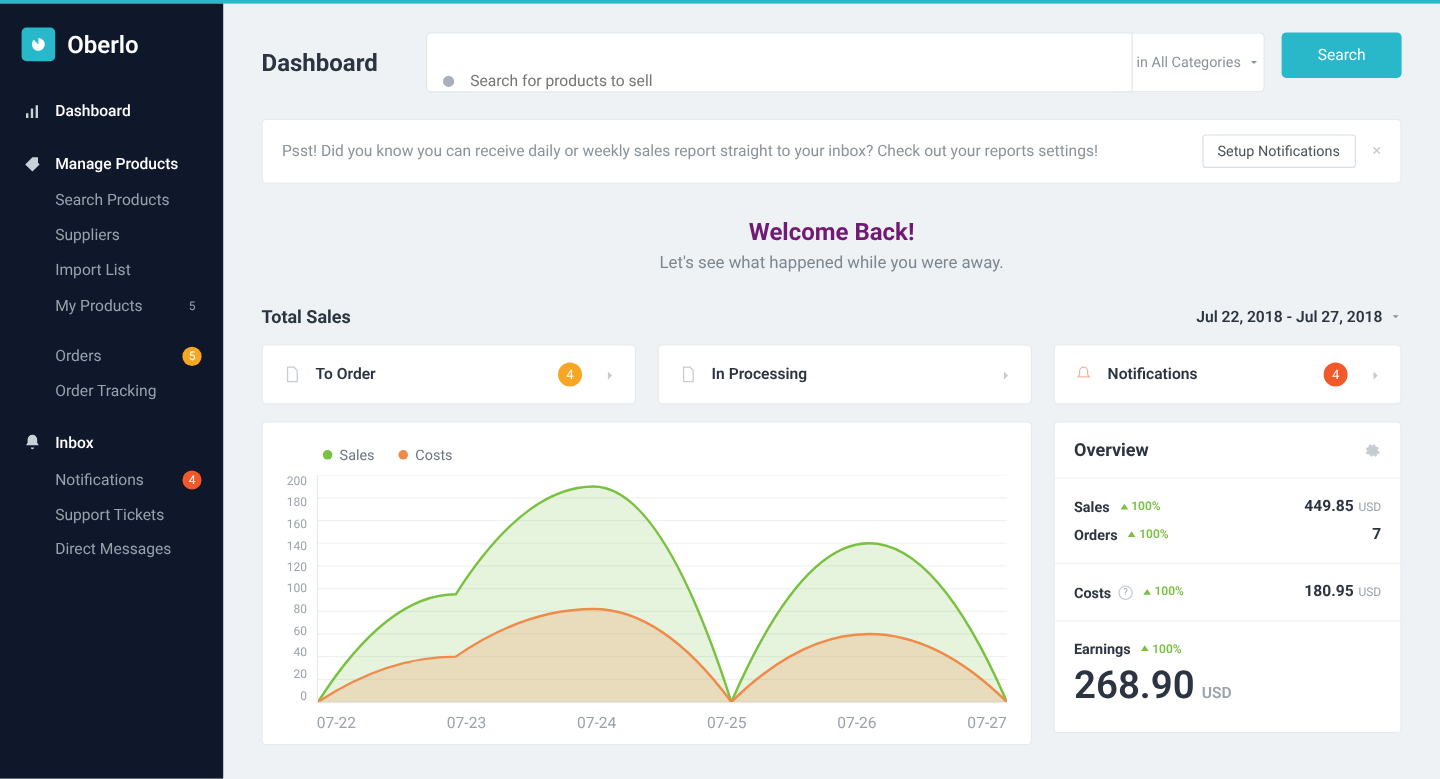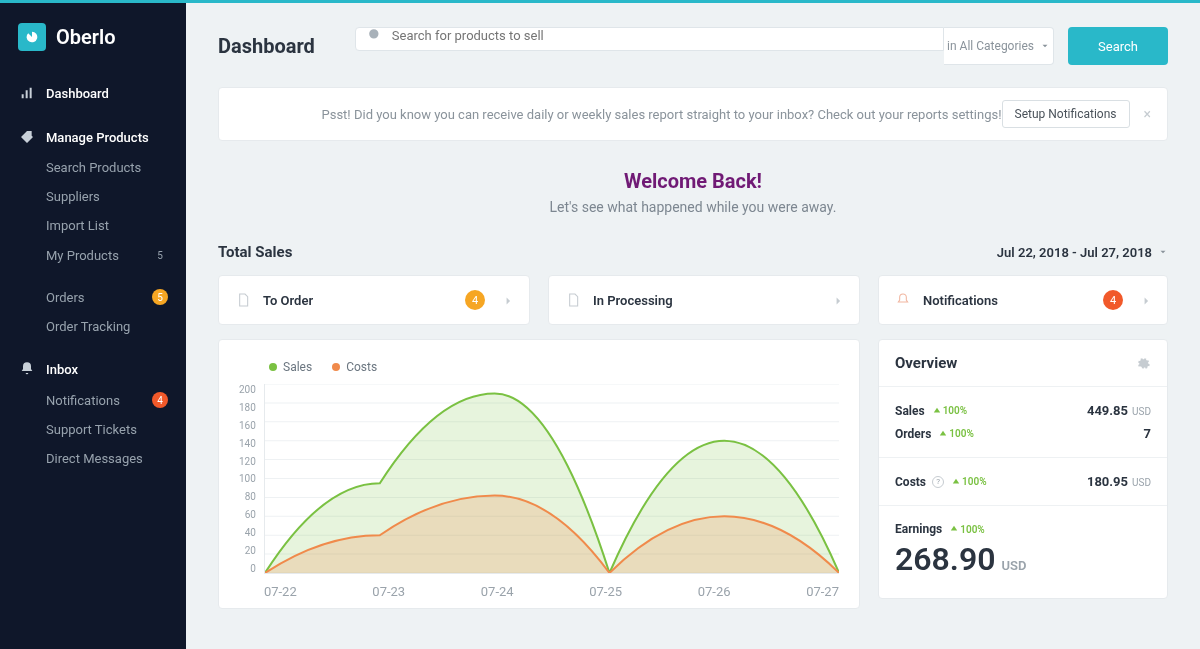--- a/index.html
+++ b/index.html
@@ -27,29 +27,29 @@
   .nav-badge.orange { background: #f6a623; color:#fff; }
   .nav-badge.red { background: #f1592a; color:#fff; }
   .nav-badge.dim { color: #97a2ad; }
 
   
   .main { flex: 1; padding: 24px 32px; overflow: hidden; }
 
   .header-row { display: flex; align-items: center; margin-bottom: 22px; }
   .page-title { font-size: 20px; font-weight: 700; color: #2b3440; margin-right: 40px; }
   .search-wrap { flex: 1; display: flex; align-items: stretch; }
-  .search-box { flex:1; display:flex; align-items:flex-start; background:#fff; border:1px solid #dfe5e9; border-radius:4px 0 0 4px; padding:0 12px; height:24px; }
+  .search-box { flex:1; display:flex; align-items:flex-end; background:#fff; border:1px solid #dfe5e9; border-radius:4px 0 0 4px; padding:0 12px; height:50px; }
   .search-box svg { width:14px; height:14px; fill:#a8b1b9; margin-right:10px; }
   .search-box input { border:none; outline:none; flex:1; font-size:13px; color:#6b7680; }
   .search-cat { width:110px; background:#fff; border:1px solid #dfe5e9; border-left:none; border-radius:0 4px 4px 0; display:flex; align-items:center; justify-content:center; font-size:12px; color:#8a939b; cursor:pointer; }
   .search-cat svg { width:10px; height:10px; fill:#8a939b; margin-left:6px; }
   .search-btn { margin-left:14px; height:38px; padding:0 30px; background:#29b8c9; color:#fff; border:none; border-radius:4px; font-size:13px; cursor:pointer; }
 
   .notice { background:#fff; border:1px solid #e6eaed; border-radius:4px; padding:12px 16px; display:flex; align-items:center; margin-bottom:28px; }
-  .notice-text { flex:1; font-size:13px; color:#8a939b;text-align:right; }
+  .notice-text { flex:1; font-size:13px; color:#8a939b; }
   .notice-btn { background:#fff; border:1px solid #d9dfe3; border-radius:3px; padding:6px 12px; font-size:12px; color:#4a525a; cursor:pointer; }
   .notice-close { margin-left:14px; color:#c6ccd1; font-size:14px; cursor:pointer; }
 
   .welcome { text-align:center; margin-bottom:28px; }
   .welcome h1 { font-size:20px; color:#701a75; font-weight:700; margin-bottom:6px; }
   .welcome p { font-size:14px; color:#7d8791; }
 
   .sales-head { display:flex; align-items:center; margin-bottom:14px; }
   .sales-head .ts-title { font-size:15px; font-weight:700; color:#2b3440; }
   .sales-head .date-range { margin-left:auto; font-size:13px; font-weight:600; color:#2b3440; display:flex; align-items:center; }

